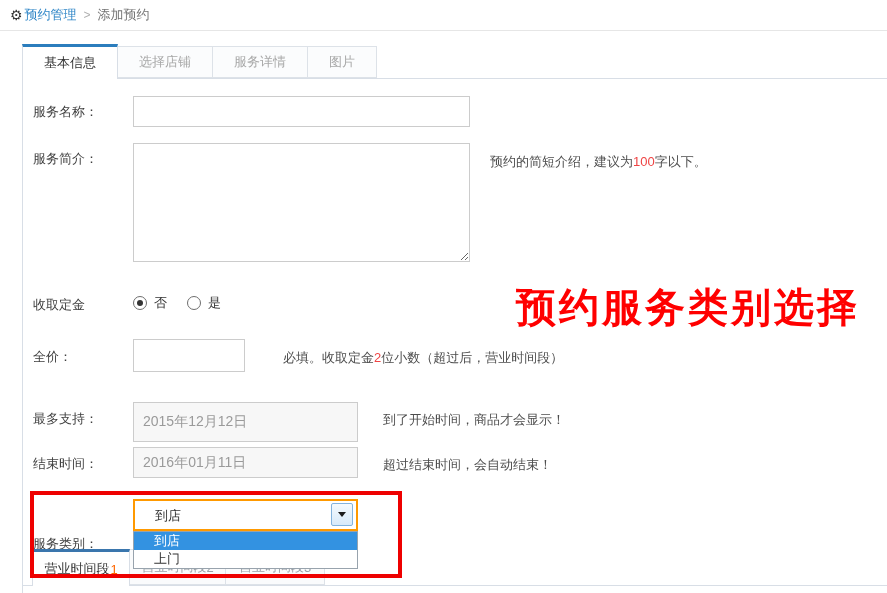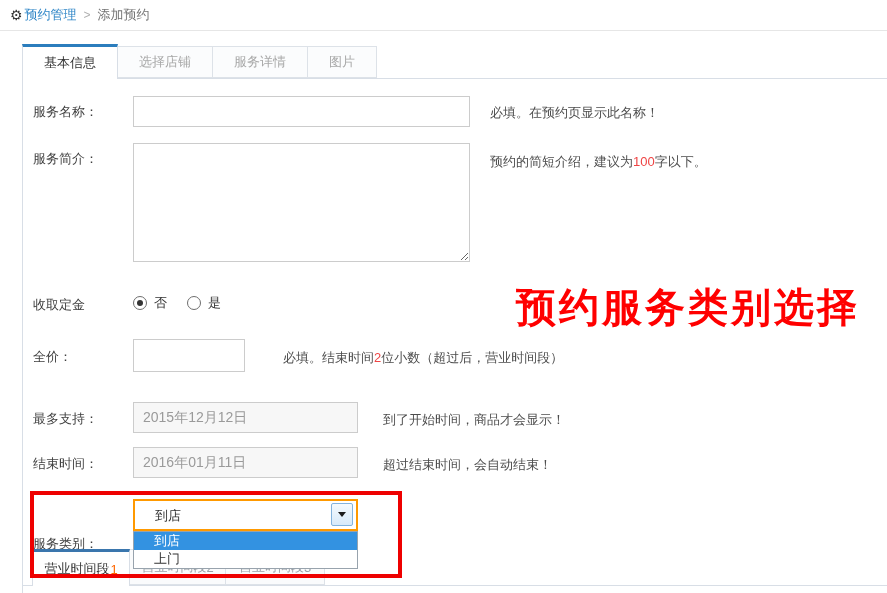--- a/index.html
+++ b/index.html
@@ -97,40 +97,39 @@
 
   <div class="tabs">
     <div class="tab active">基本信息</div>
     <div class="tab inactive">选择店铺</div>
     <div class="tab inactive">服务详情</div>
     <div class="tab inactive">图片</div>
   </div>
 
   <div class="flabel" style="top:103px">服务名称：</div>
   <input class="txt-input" style="left: 133px; top: 96px; width: 337px; height: 31px;" value="">
-  <div class="fhint" style="left:490px; top:104px">必填。在预约页显示此名称！</div>
 
   <div class="flabel" style="top:150px">服务简介：</div>
   <textarea class="txt-area" style="left: 133px; top: 143px; width: 337px; height: 119px;"></textarea>
   <div class="fhint" style="left:490px; top:153px"><span>预约的简短介绍，建议为</span><span class="em">100</span><span>字以下。</span></div>
 
   <div class="flabel" style="top:296px">收取定金</div>
   <div class="radio-row">
     <span class="radio checked"></span>
     <span class="radio-lab">否</span>
     <span class="radio"></span>
     <span class="radio-lab">是</span>
   </div>
 
   <div class="flabel" style="top:348px">全价：</div>
   <input class="txt-input" style="left: 133px; top: 339px; width: 112px; height: 33px;" value="">
-  <div class="fhint" style="left:283px; top:349px"><span>必填。结束时间</span><span class="em">2</span><span>位小数（超过后，营业时间段）</span></div>
+  <div class="fhint" style="left:283px; top:349px"><span>必填。收取定金</span><span class="em">2</span><span>位小数（超过后，营业时间段）</span></div>
 
   <div class="flabel" style="top:410px">最多支持：</div>
-  <input class="date-input" style="left: 133px; top: 402px; width: 225px; height: 31px;" readonly="" value="2015年12月12日">
+  <input class="date-input" style="left: 133px; top: 402px; width: 225px; height: 40px;" readonly="" value="2015年12月12日">
   <div class="fhint" style="left:383px; top:411px">到了开始时间，商品才会显示！</div>
 
   <div class="flabel" style="top:455px">结束时间：</div>
   <input class="date-input" style="left: 133px; top: 447px; width: 225px; height: 31px;" readonly="" value="2016年01月11日">
   <div class="fhint" style="left:383px; top:456px">超过结束时间，会自动结束！</div>
 
   <div class="flabel" style="top:535px">服务类别：</div>
   <div class="cat-select">
     <span class="sel-text">到店</span>
     <span class="sel-btn">

